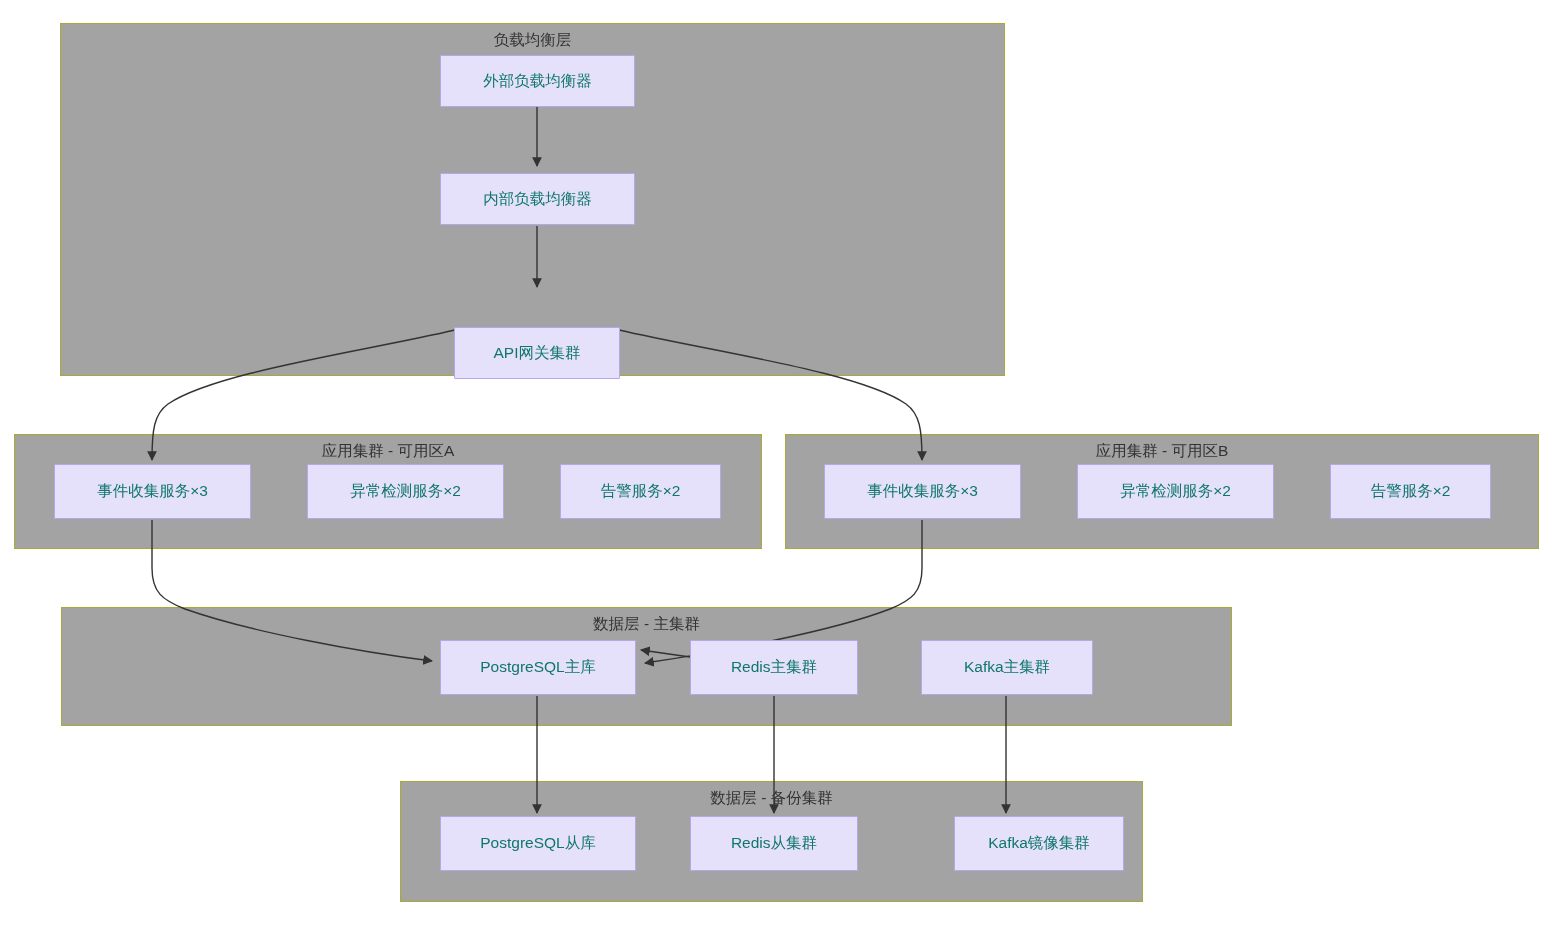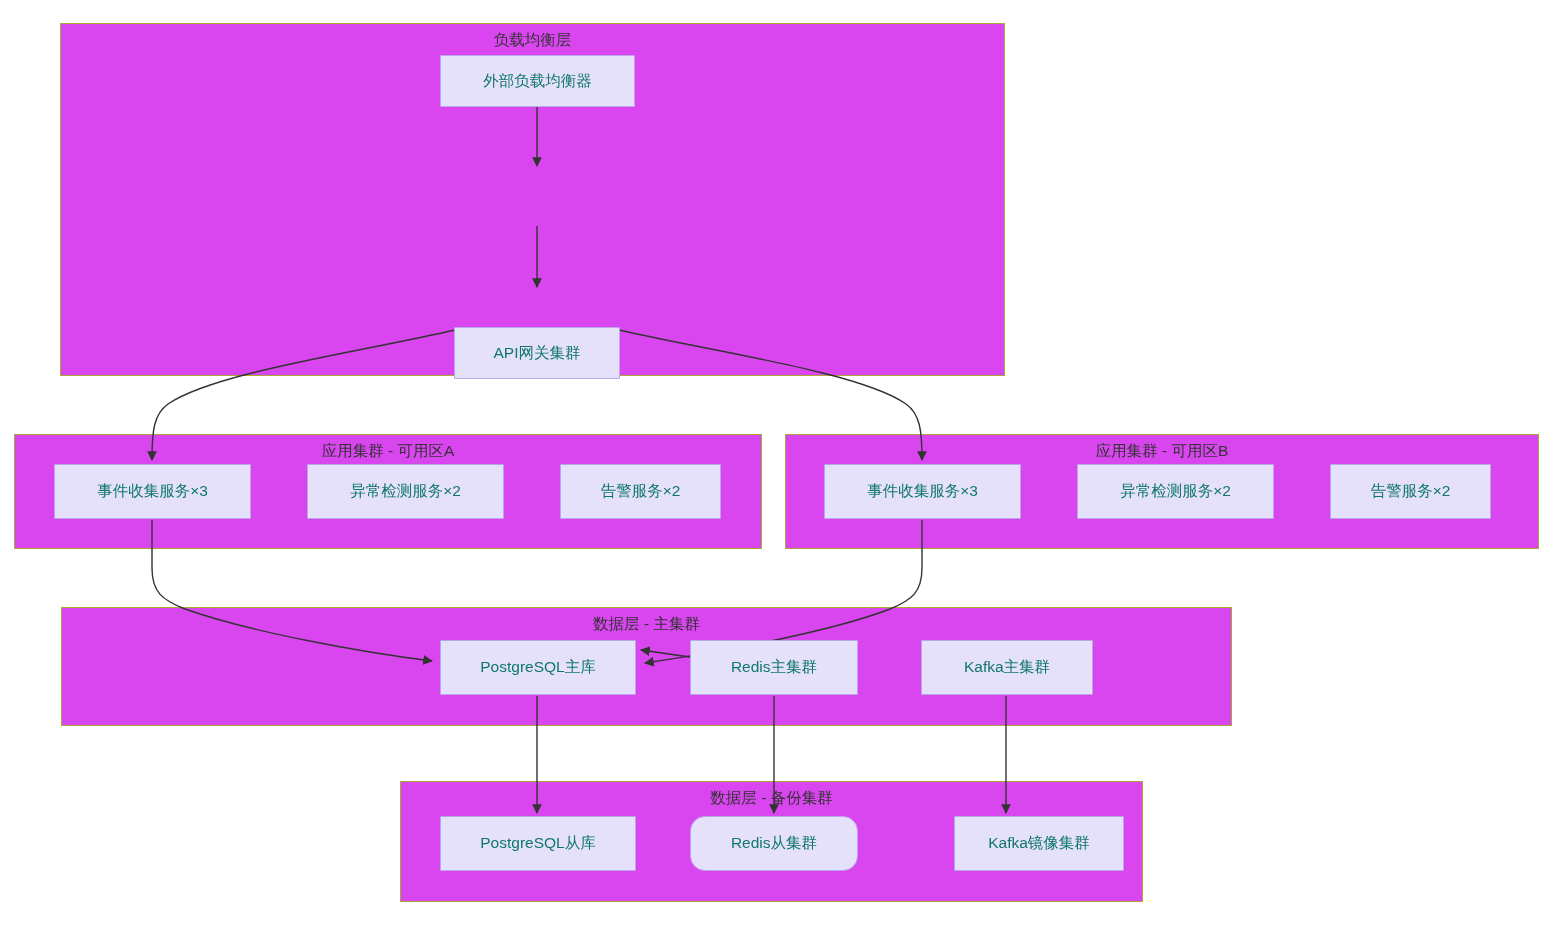--- a/index.html
+++ b/index.html
@@ -12,21 +12,21 @@
   }
   #stage {
     position: relative;
     width: 1554px;
     height: 926px;
     background: #ffffff;
     overflow: hidden;
   }
   .cluster {
     position: absolute;
-    background: #d946ef;
+    background: #a3a3a3;
     border: 1px solid #aaaa33;
     box-sizing: border-box;
   }
   .cluster-title {
     position: absolute;
     left: 0;
     right: 0;
     top: 6px;
     text-align: center;
     font-size: 15.5px;
@@ -116,20 +116,21 @@
       <path d="M 537 696 L 537 813"></path>
 
       <path d="M 774 696 L 774 813"></path>
 
       <path d="M 1006 696 L 1006 813"></path>
     </g>
   </svg>
 
   <div class="node" style="left:440px; top:55px; width:195px; height:52px;">外部负载均衡器</div>
 
+  <div class="node" style="left:440px; top:173px; width:195px; height:52px;">内部负载均衡器</div>
 
   <div class="node" style="left:454px; top:292px; width:166px; height:52px;margin-top:35px;">API网关集群</div>
 
   <div class="node" style="left:54px; top:464px; width:197px; height:55px;">事件收集服务×3</div>
 
   <div class="node" style="left:307px; top:464px; width:197px; height:55px;">异常检测服务×2</div>
 
   <div class="node" style="left:560px; top:464px; width:161px; height:55px;">告警服务×2</div>
 
   <div class="node" style="left:824px; top:464px; width:197px; height:55px;">事件收集服务×3</div>
@@ -139,18 +140,18 @@
   <div class="node" style="left:1330px; top:464px; width:161px; height:55px;">告警服务×2</div>
 
   <div class="node" style="left:440px; top:640px; width:196px; height:55px;">PostgreSQL主库</div>
 
   <div class="node" style="left:690px; top:640px; width:168px; height:55px;">Redis主集群</div>
 
   <div class="node" style="left:921px; top:640px; width:172px; height:55px;">Kafka主集群</div>
 
   <div class="node" style="left:440px; top:816px; width:196px; height:55px;">PostgreSQL从库</div>
 
-  <div class="node" style="left:690px; top:816px; width:168px; height:55px;border-radius:15px;">Redis从集群</div>
+  <div class="node" style="left:690px; top:816px; width:168px; height:55px;">Redis从集群</div>
 
   <div class="node" style="left:954px; top:816px; width:170px; height:55px;">Kafka镜像集群</div>
 
 
 </div>
 
 </body></html>

